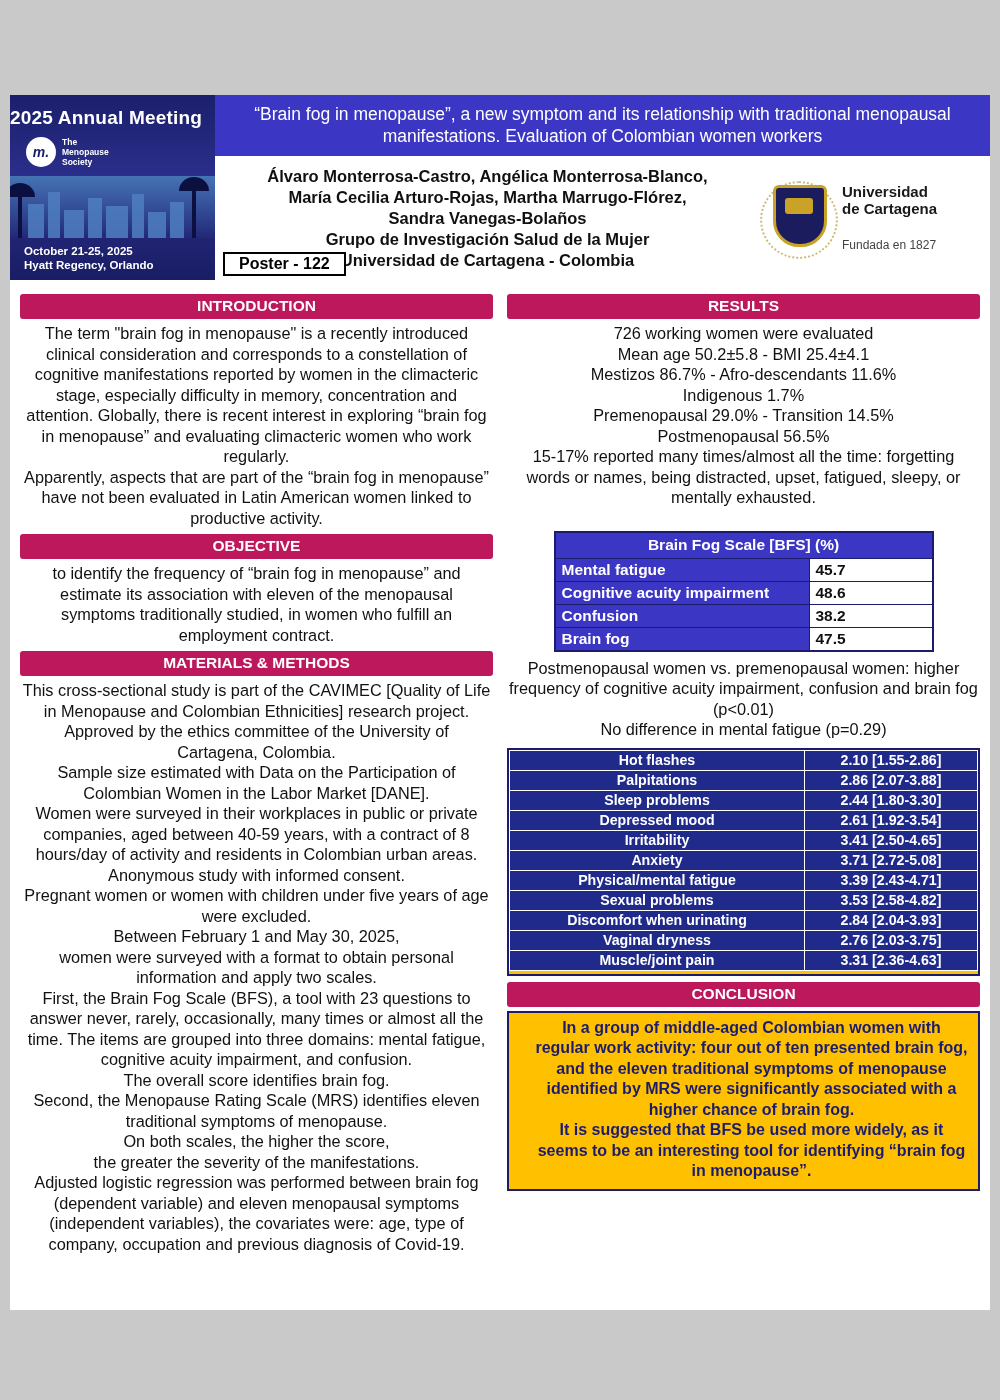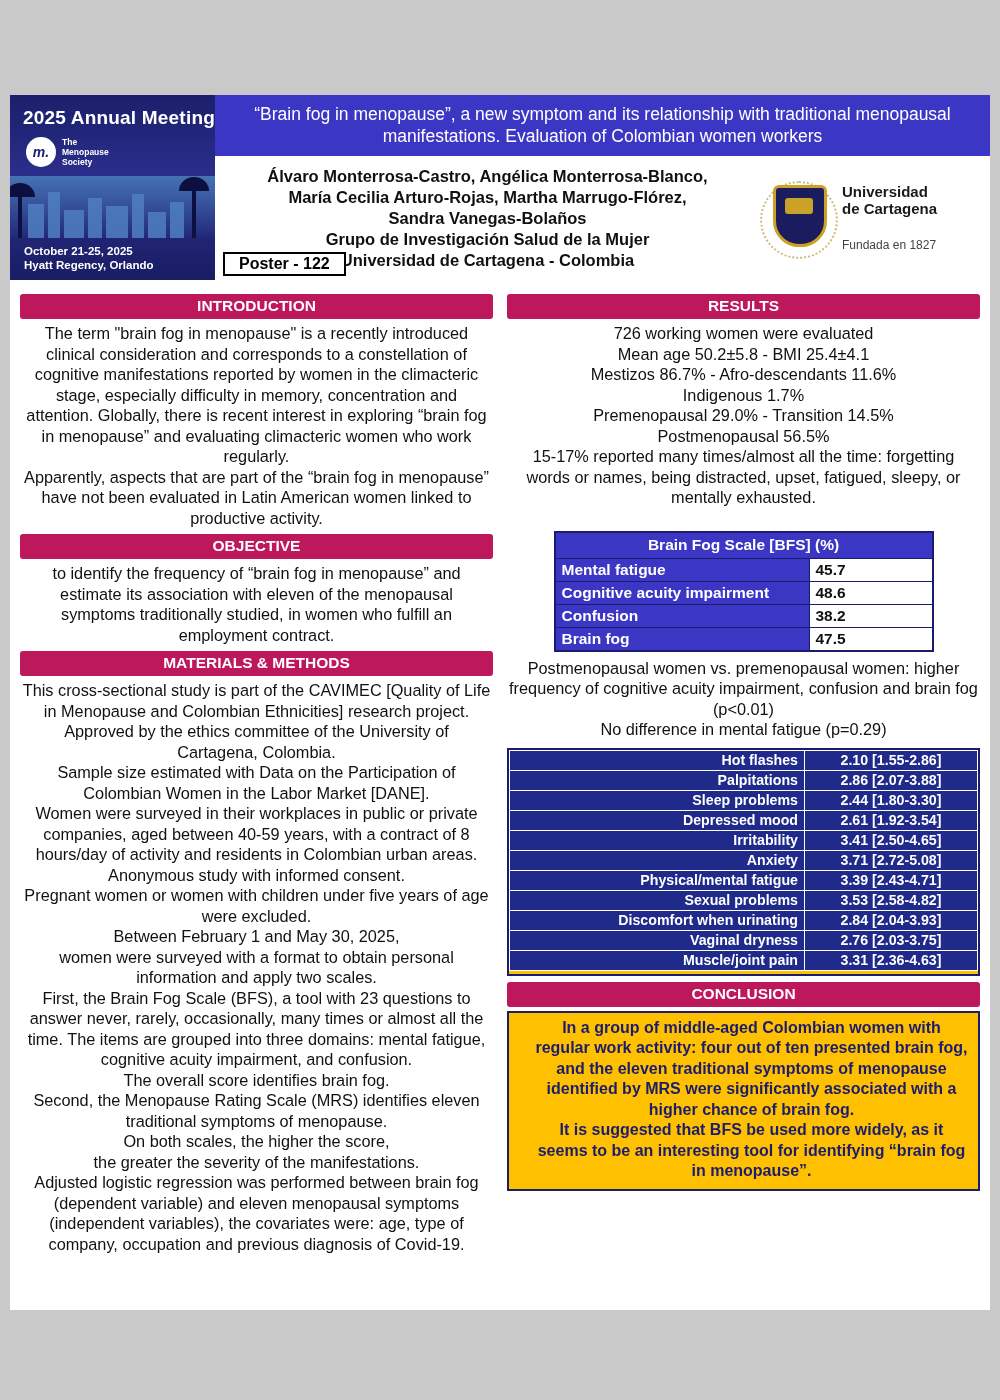--- a/index.html
+++ b/index.html
@@ -29,21 +29,21 @@
     width: 205px;
     background: linear-gradient(180deg,#1b1f6b 0%, #2b2f8c 45%, #191d63 100%);
     color: #ffffff;
     position: relative;
     overflow: hidden;
     flex: 0 0 205px;
   }
   .meeting-title {
     font-size: 19px;
     font-weight: bold;
-    text-align: right;
+    text-align: left;
     padding-top: 12px;
     letter-spacing: .2px;
   }
   .ms-logo {
     display: flex;
     align-items: center;
     margin: 8px 0 0 16px;
   }
   .ms-circle {
     width: 30px; height: 30px;
@@ -239,21 +239,21 @@
   }
   .or-table { width: 100%; }
   .or-table td {
     border: 1.5px solid #ffffff;
     font-size: 14.2px;
     font-weight: bold;
     padding: 1.5px 6px;
     background: #1f2a8a;
     color: #ffffff;
   }
-  .or-table td.name { text-align: right; }
+  .or-table td.name { text-align: center; }
   .or-table td.or { text-align: center; width: 160px; }
 
   .conclusion {
     background: #ffc000;
     border: 2px solid #1b1c6e;
     color: #1b1c6e;
     font-weight: bold;
     font-size: 16px;
     line-height: 20.5px;
     text-align: center;

